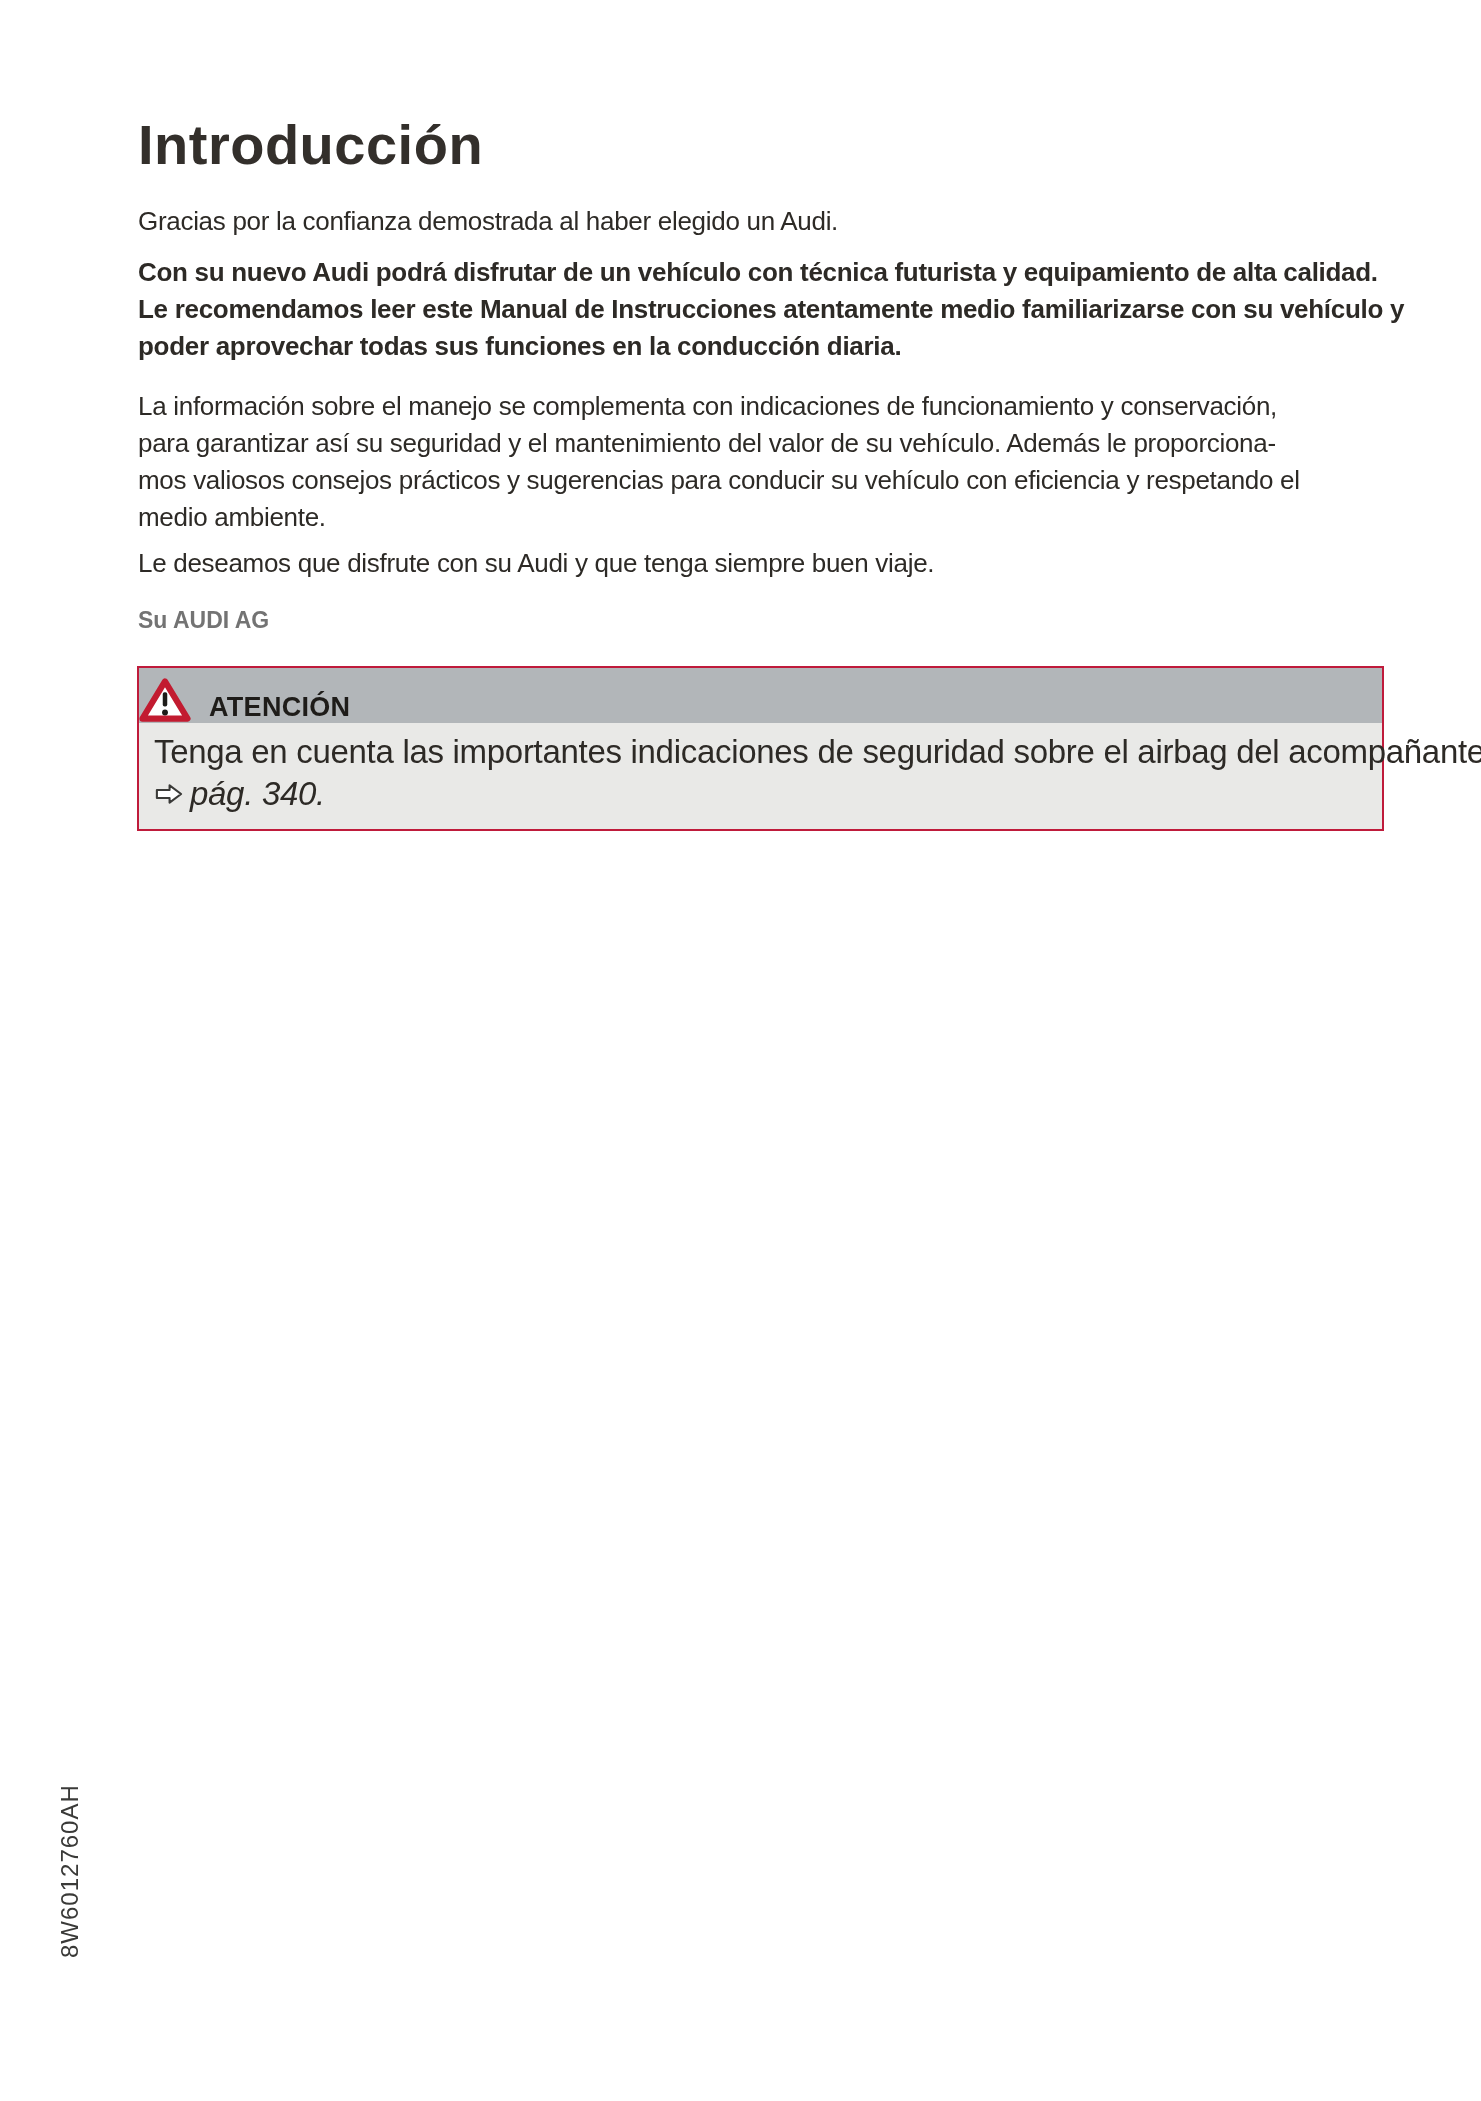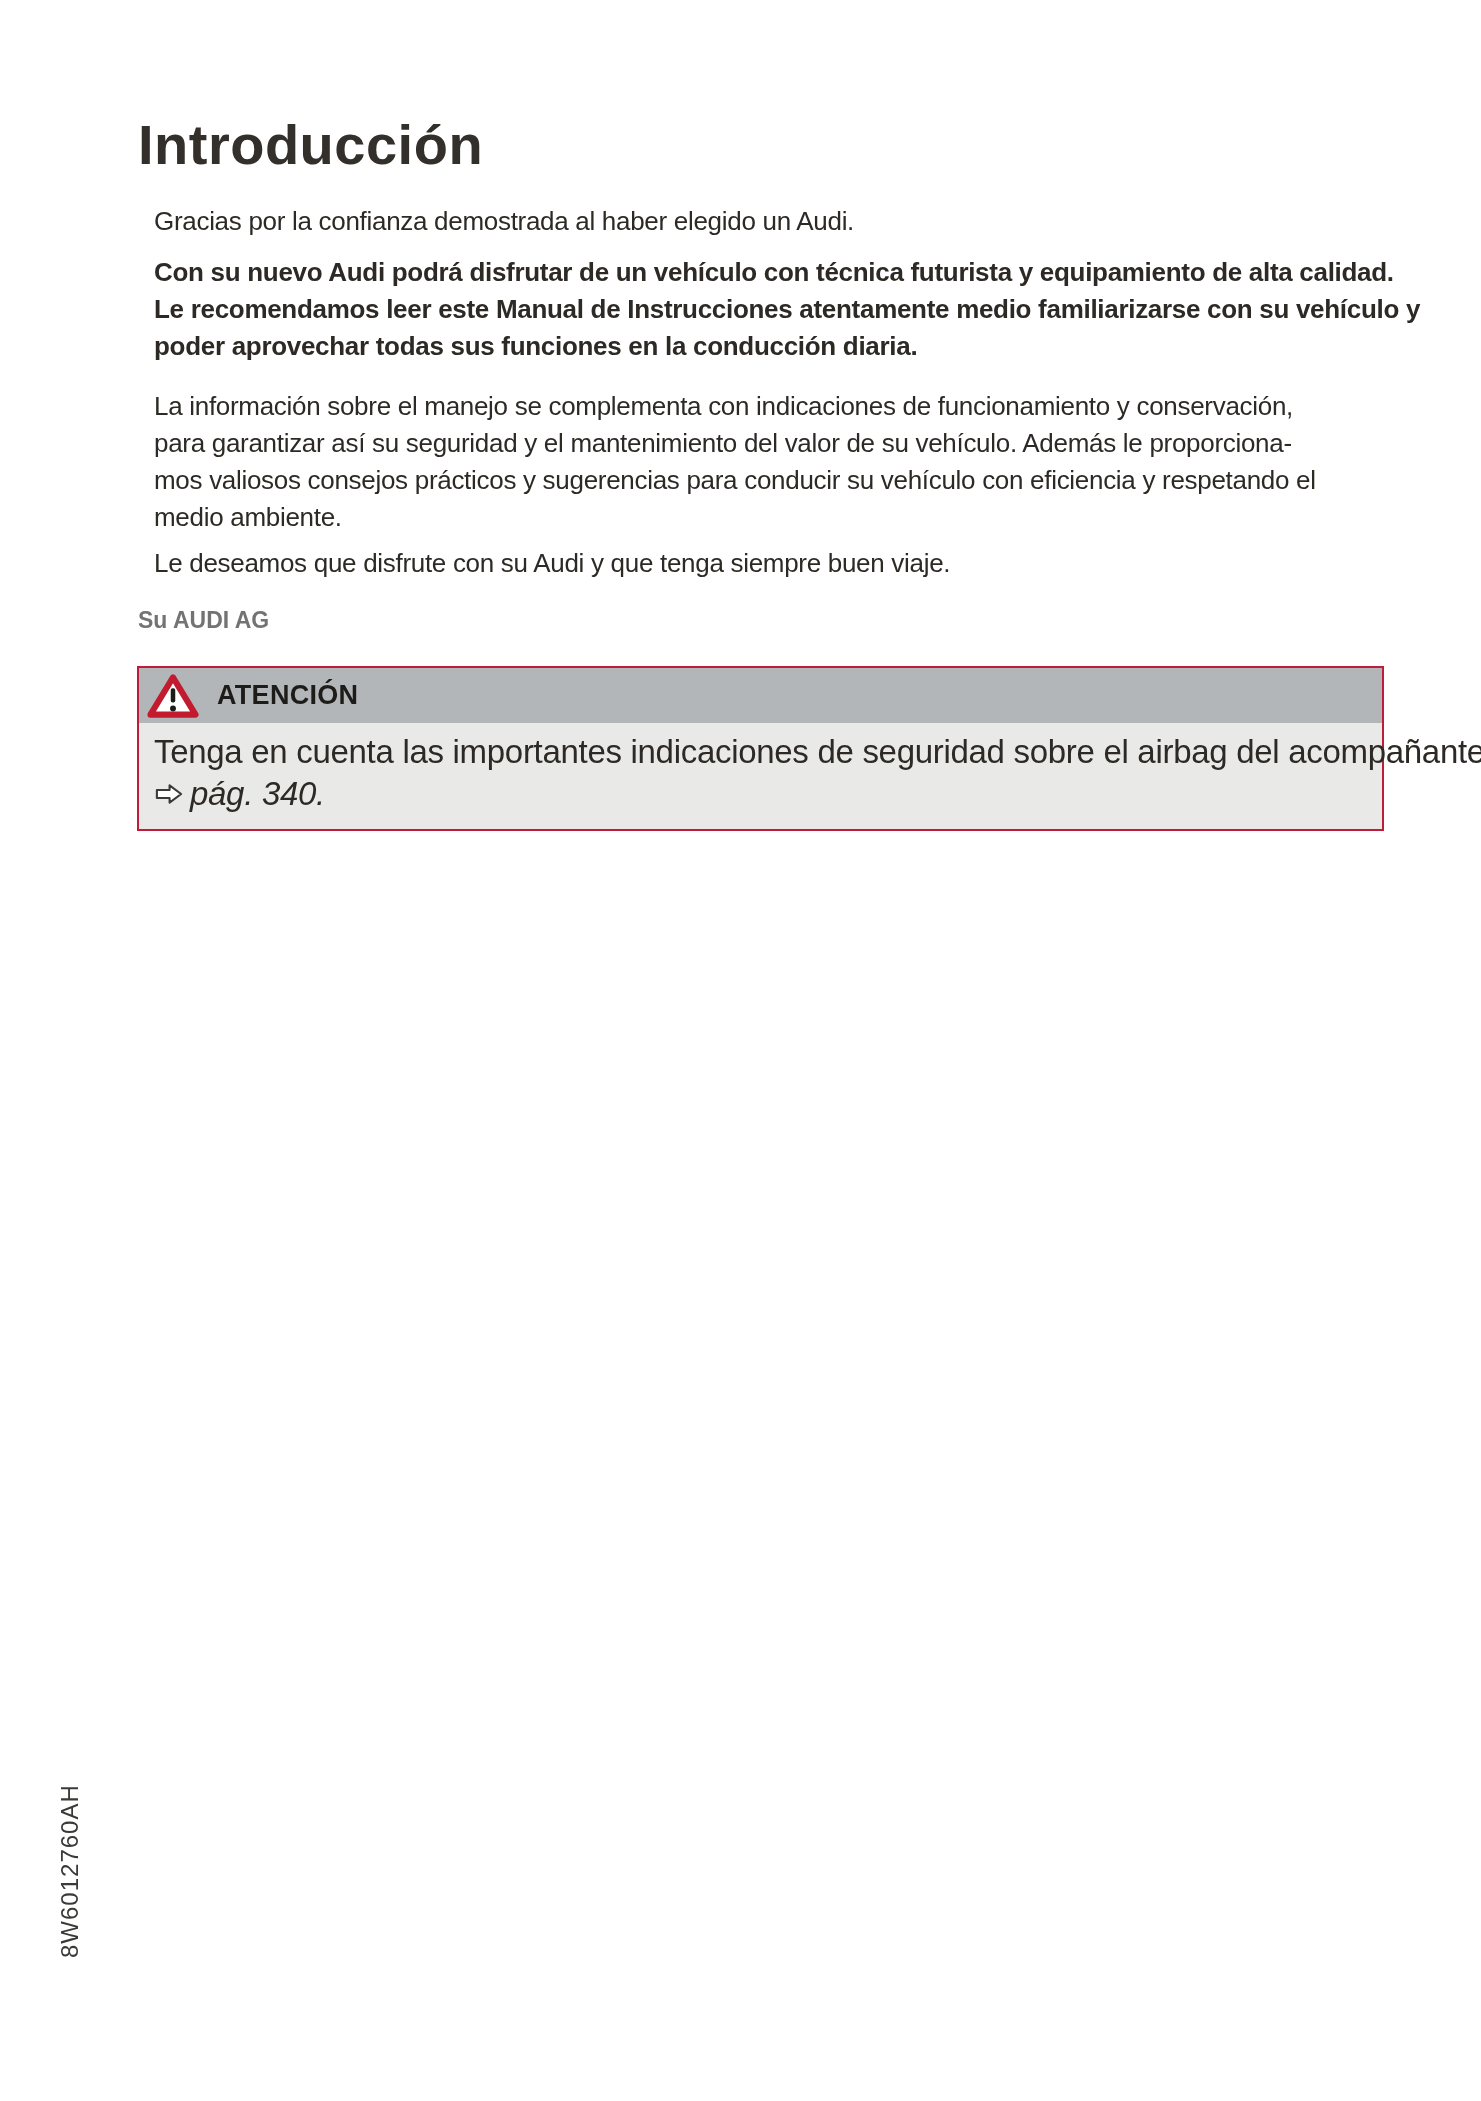--- a/index.html
+++ b/index.html
@@ -34,21 +34,21 @@
     white-space: nowrap;
   }
   .para {
     position: absolute;
     left: 0;
     font-size: 26px;
     line-height: 37px;
     letter-spacing: -0.3px;
     color: #2d2a26;
   }
-  .para .text-line { white-space: nowrap; margin-left: 16px; }
+  .para .text-line { white-space: nowrap; }
   .p1 { top: 203px; }
   .p2 { top: 254px; font-weight: bold; }
   .p3 { top: 388px; }
   .p4 { top: 545px; }
   .signature {
     position: absolute;
     left: 0;
     top: 607px;
     font-size: 23px;
     font-weight: bold;
@@ -60,22 +60,22 @@
     left: -1px;
     top: 666px;
     width: 1243px;
     border: 2px solid #bf1b3b;
     background: #e9e9e7;
   }
   .warning-header {
     height: 55px;
     background: #b2b6b9;
     display: flex;
-    align-items: center;
-    padding-left: 8px;
+    align-items: flex-end;
+    padding-left: 0;
   }
   .warning-triangle {
     width: 52px;
     height: 46px;
     flex: 0 0 auto;
   }
   .warning-title {
     margin-left: 18px;
     font-size: 27px;
     font-weight: bold;

